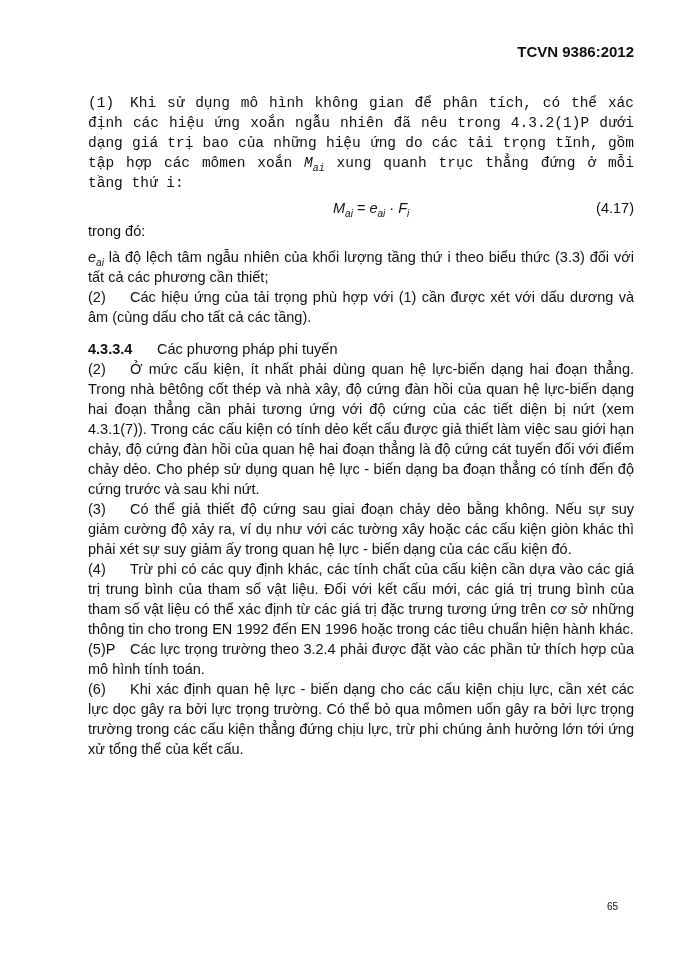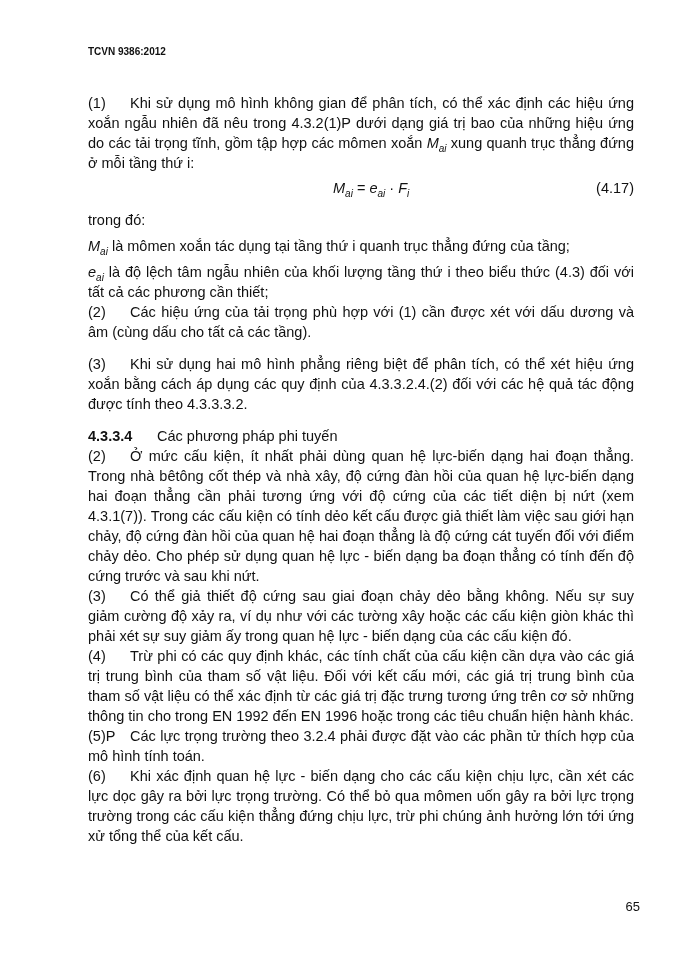--- a/index.html
+++ b/index.html
@@ -12,90 +12,88 @@
     height: 960px;
     position: relative;
     overflow: hidden;
     font-family: "Liberation Sans", "DejaVu Sans", sans-serif;
     font-size: 14.5px;
     line-height: 20px;
     color: #111111;
   }
   .doc-header {
     margin: 42px 66px 0 88px;
-    text-align: left;
+    text-align: right;
     font-weight: bold;
-    font-size: 10px;
+    font-size: 15px;
   }
   .content {
     margin: 0 66px 0 88px;
     padding-top: 31px;
     text-align: justify;
   }
   p { margin: 0; }
   .para { margin-top: 0; text-align: justify; }
-  .para-first { margin-top: 0; }
+  .para-first { margin-top: 0; font-family: Liberation Mono, monospace; }
   .pnum {
     display: inline-block;
     min-width: 42px;
   }
   .formula-row {
     display: flex;
     justify-content: space-between;
     margin: 5px 0 0 245px;
     text-align: center;
   }
   sub {
     font-size: 10px;
     line-height: 0;
   }
   .var { font-style: italic; }
-  .where { margin-top: 12px; }
+  .where { margin-top: 3px; }
   .def { margin-top: 6px; text-align: justify; }
   .heading { margin-top: 12px; text-align: left; }
   .heading-sub { margin-top: 8px; }
   .h-num {
     font-weight: bold;
     display: inline-block;
     min-width: 55px;
     margin-right: 14px;
   }
   .h-num-long { min-width: 62px; }
   .p-gap { margin-top: 12px; }
   .page-number {
     position: absolute;
     top: 897px;
-    right: 60px;
-    font-size: 13px;
+    right: 82px;
+    font-size: 10px;
   }
 </style>
 </head>
 <body>
 
 <div class="doc-header">TCVN 9386:2012</div>
 
 <div class="content">
 
   <p class="para para-first"><span class="pnum">(1)</span><span>Khi sử dụng mô hình không gian để phân tích, có thể xác định các hiệu ứng xoắn ngẫu nhiên đã nêu trong 4.3.2(1)P dưới dạng giá trị bao của những hiệu ứng do các tải trọng tĩnh, gồm tập hợp các mômen xoắn </span><span class="var"><span>M</span><sub>ai</sub></span><span> xung quanh trục thẳng đứng ở mỗi tầng thứ i:</span></p>
 
   <div class="formula-row">
     <span class="formula"><span class="var"><span>M</span><sub>ai</sub></span><span> = </span><span class="var"><span>e</span><sub>ai</sub></span><span> · </span><span class="var"><span>F</span><sub>i</sub></span></span>
     <span class="eq-num">(4.17)</span>
   </div>
 
   <p class="where">trong đó:</p>
 
-  <p class="def"><span class="var"><span>M</span><sub>ai</sub></span><span> là mômen xoắn tác dụng tại tầng thứ i quanh trục thẳng đứng của tầng;</span></p>
 
-  <p class="def"><span class="var"><span>e</span><sub>ai</sub></span><span> là độ lệch tâm ngẫu nhiên của khối lượng tầng thứ i theo biểu thức (4.3) đối với tất cả các phương cần thiết;</span></p>
+  <p class="def"><span class="var"><span>e</span><sub>ai</sub></span><span> là độ lệch tâm ngẫu nhiên của khối lượng tầng thứ i theo biểu thức (3.3) đối với tất cả các phương cần thiết;</span></p>
 
 
   <p class="para"><span class="pnum">(2)</span><span>Các hiệu ứng của tải trọng phù hợp với (1) cần được xét với dấu dương và âm (cùng dấu cho tất cả các tầng).</span></p>
 
-  <p class="para p-gap"><span class="pnum">(3)</span><span>Khi sử dụng hai mô hình phẳng riêng biệt để phân tích, có thể xét hiệu ứng xoắn bằng cách áp dụng các quy định của 4.3.3.2.4.(2) đối với các hệ quả tác động được tính theo 4.3.3.3.2.</span></p>
 
   <p class="heading"><span class="h-num">4.3.3.4</span><span>Các phương pháp phi tuyến</span></p>
 
 
 
   <p class="para"><span class="pnum">(2)</span><span>Ở mức cấu kiện, ít nhất phải dùng quan hệ lực-biến dạng hai đoạn thẳng. Trong nhà bêtông cốt thép và nhà xây, độ cứng đàn hồi của quan hệ lực-biến dạng hai đoạn thẳng cần phải tương ứng với độ cứng của các tiết diện bị nứt (xem 4.3.1(7)). Trong các cấu kiện có tính dẻo kết cấu được giả thiết làm việc sau giới hạn chảy, độ cứng đàn hồi của quan hệ hai đoạn thẳng là độ cứng cát tuyến đối với điểm chảy dẻo. Cho phép sử dụng quan hệ lực - biến dạng ba đoạn thẳng có tính đến độ cứng trước và sau khi nứt.</span></p>
 
   <p class="para"><span class="pnum">(3)</span><span>Có thể giả thiết độ cứng sau giai đoạn chảy dẻo bằng không. Nếu sự suy giảm cường độ xảy ra, ví dụ như với các tường xây hoặc các cấu kiện giòn khác thì phải xét sự suy giảm ấy trong quan hệ lực - biến dạng của các cấu kiện đó.</span></p>
 
   <p class="para"><span class="pnum">(4)</span><span>Trừ phi có các quy định khác, các tính chất của cấu kiện cần dựa vào các giá trị trung bình của tham số vật liệu. Đối với kết cấu mới, các giá trị trung bình của tham số vật liệu có thể xác định từ các giá trị đặc trưng tương ứng trên cơ sở những thông tin cho trong EN 1992 đến EN 1996 hoặc trong các tiêu chuẩn hiện hành khác.</span></p>

